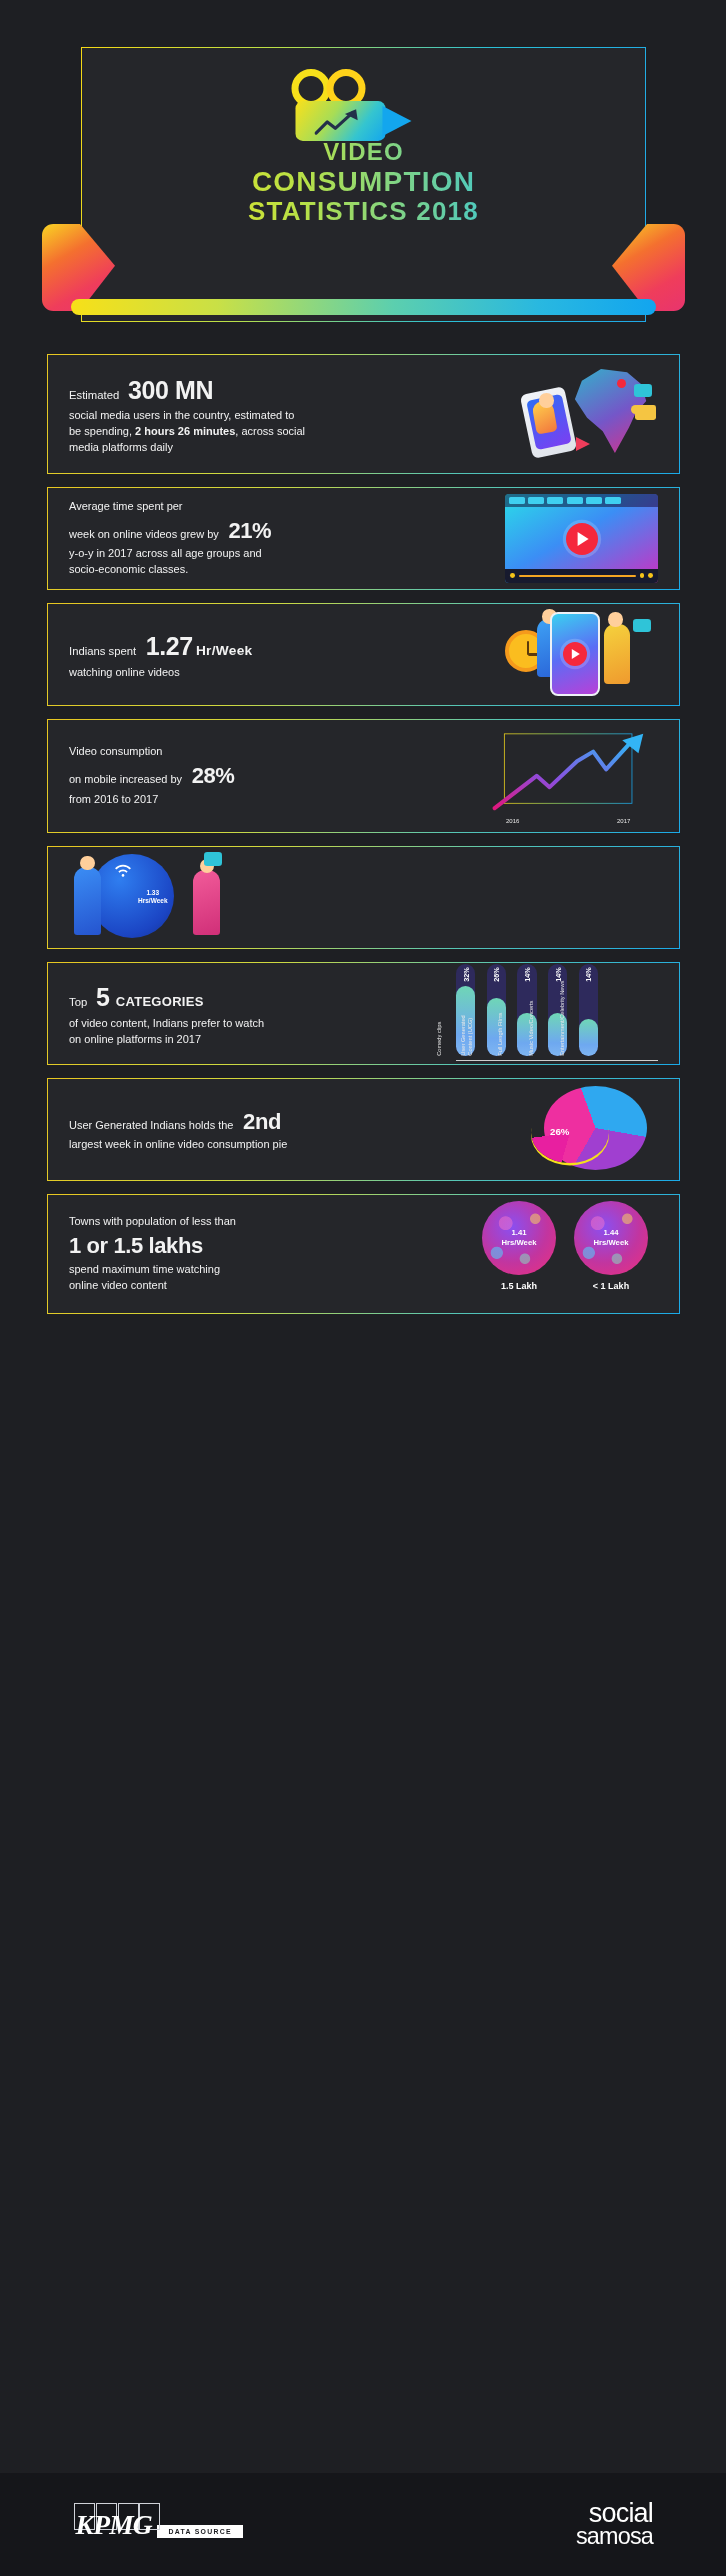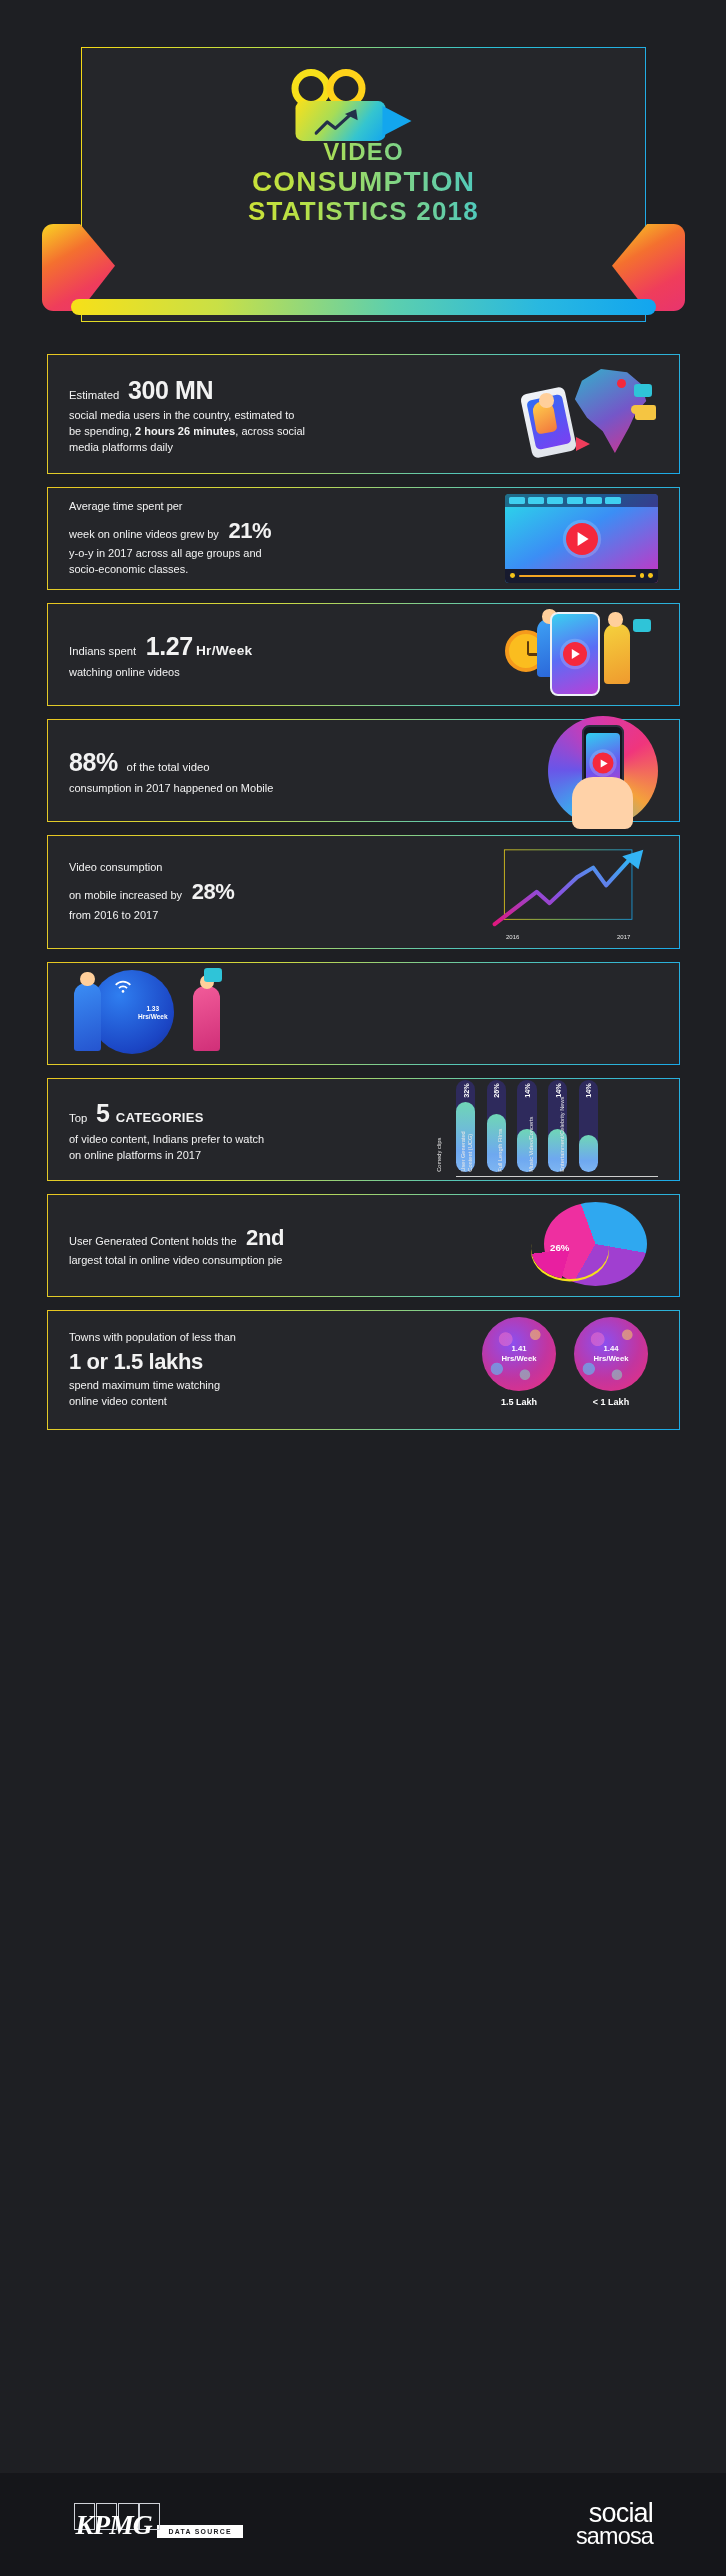--- a/index.html
+++ b/index.html
@@ -344,40 +344,20 @@
               <span class="play-tri"></span>
             </div>
           </div>
           <div class="person-b"></div>
           <div class="head" style="left:103px; top:4.8px; background:#ffcf9b;"></div>
           <div class="chat-b" style="left:128px; top:11.3px; background:#2fc4d8;"></div>
         </div>
       </div>
     </div>
 
-    <div class="card c4">
-      <div class="txt">
-        <div class="stat-line">
-          <span class="big b30">88%</span>
-          <span style="font-size:11.3px; margin-left:5.7px;">of the total video</span>
-        </div>
-        <div class="stat-line">consumption in 2017 happened on Mobile</div>
-      </div>
-      <div class="art">
-        <div class="mobile-art">
-          <div class="ph">
-            <div class="scr"></div>
-            <div class="play-circle" style="width:21px;height:21px;">
-              <span class="play-tri" style="border-left:7.3px solid #fff;border-top:4.8px solid transparent;border-bottom:4.8px solid transparent;"></span>
-            </div>
-          </div>
-          <div class="hand"></div>
-        </div>
-      </div>
-    </div>
 
     <div class="card c5">
       <div class="txt">
         <div class="stat-line">Video consumption</div>
         <div class="stat-line">
           <span>on mobile increased by</span>
           <span class="big b26" style="margin-left:6.5px;">28%</span>
         </div>
         <div class="stat-line">from 2016 to 2017</div>
       </div>
@@ -486,24 +466,24 @@
             <span class="bar-lbl">Entertainment/Celebrity News</span>
           </div>
           <div class="bc-base"></div>
         </div>
       </div>
     </div>
 
     <div class="card c8">
       <div class="txt">
         <div class="stat-line">
-          <span>User Generated Content holds the</span>
+          <span>User Generated Indians holds the</span>
           <span class="big b26" style="margin-left:6.5px;">2nd</span>
         </div>
-        <div class="stat-line">largest total in online video consumption pie</div>
+        <div class="stat-line">largest week in online video consumption pie</div>
       </div>
       <div class="art">
         <div class="pie-art">
           <div class="pie"></div>
           <div class="pie-slice"></div>
           <span class="pie-lbl">26%</span>
         </div>
       </div>
     </div>
 

